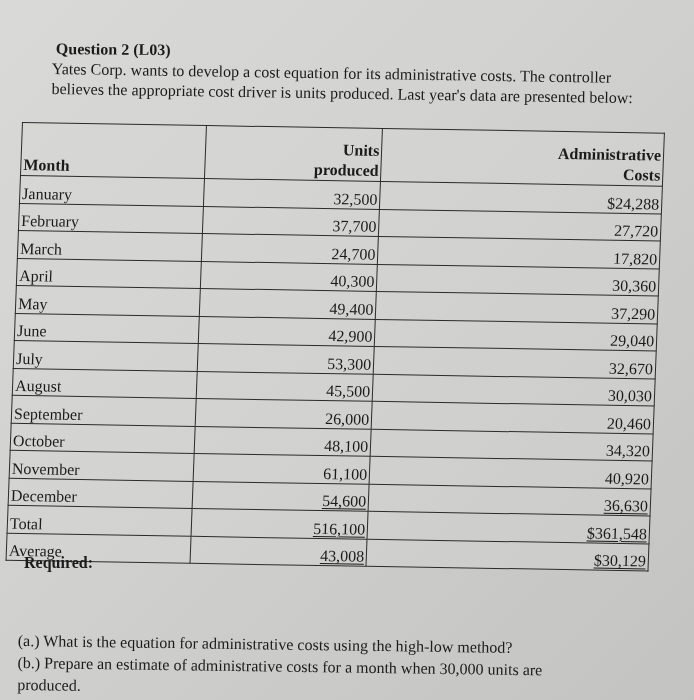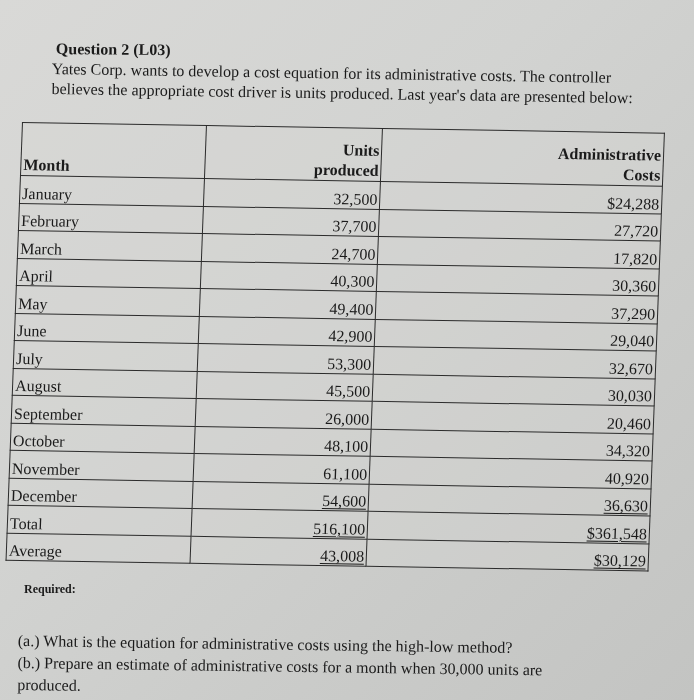--- a/index.html
+++ b/index.html
@@ -62,22 +62,22 @@
       line-height: 20px;
     }
     .col-month { width: 178px; text-align: left; }
     .col-units { width: 170px; text-align: right; }
     .col-cost  { width: 275px; text-align: right; }
     th.col-month { vertical-align: middle; padding-left: 8px; padding-top: 16px; }
     td.col-month { vertical-align: top; padding-left: 3px; }
     .ul { text-decoration: underline; text-decoration-thickness: 1px; text-underline-offset: 2px; }
     .required {
       position: absolute;
-      left: 24px; top: 582px;
-      font-size: 12px;
+      left: 24px; top: 554px;
+      font-size: 16px;
       font-weight: bold;
       text-align: right;
     }
     .req-list {
       position: absolute;
       left: 18px; top: 630px;
       font-size: 16px;
       line-height: 22px;
       transform: rotate(0.8deg);
       transform-origin: left top;

